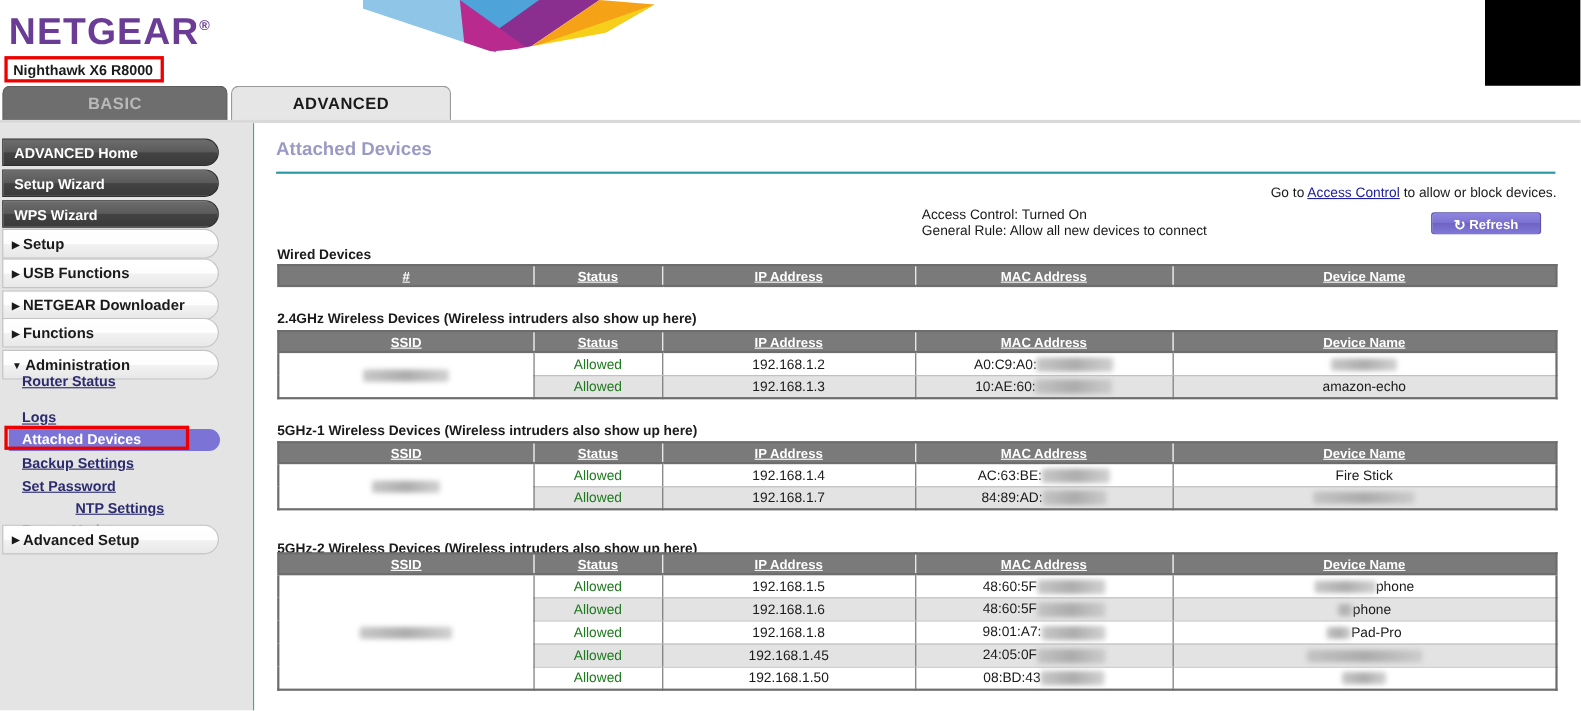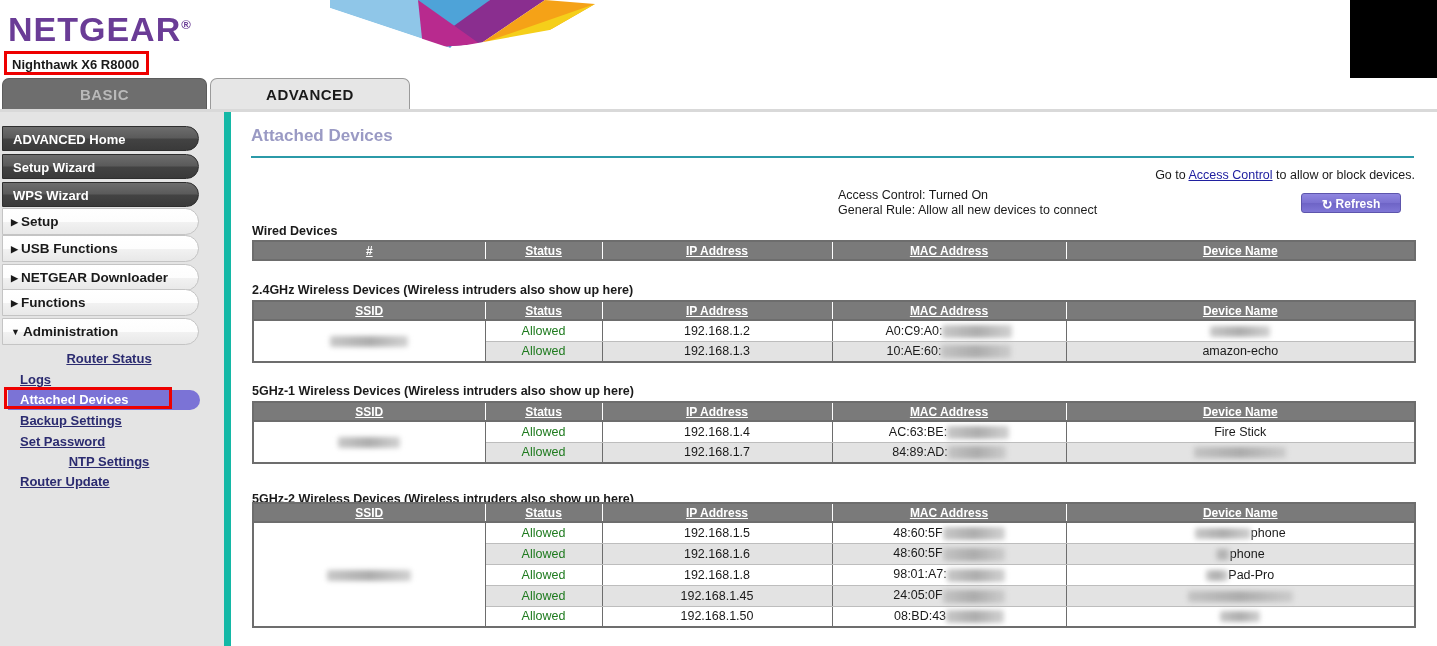--- a/index.html
+++ b/index.html
@@ -90,21 +90,21 @@
     position: absolute; left: 0; top: 109px;
     width: 1437px; height: 3px;
     background: #d9d9d9;
   }
 
   
   .sidebar {
     position: absolute; left: 0; top: 112px;
     width: 231px; height: 534px;
     background: #e4e4e4;
-    border-right: 7px solid #14b8a6;
+    border-right: 1px solid #14b8a6;
   }
   .content {
     position: absolute; left: 232px; top: 112px;
     width: 1205px; height: 534px;
     background: #ffffff;
   }
 
   
   .nav-dark {
     position: absolute; left: 2px;
@@ -299,28 +299,31 @@
     <div class="nav-light" style="top:152px;">
       <span class="caret">▶</span><span>NETGEAR Downloader</span>
     </div>
     <div class="nav-light" style="top:177px;">
       <span class="caret">▶</span><span>Functions</span>
     </div>
     <div class="nav-light" style="top:206px;">
       <span class="caret">▼</span><span>Administration</span>
     </div>
 
-    <div class="nav-sub" style="top:238px;text-align:center;">Router Status</div>
+    <div class="nav-sub" style="top:226px;">Router Status</div>
     <div class="nav-sub" style="top:259px;">Logs</div>
     <div class="nav-sub sel" style="top:278px;">Attached Devices</div>
     <div class="nav-sub" style="top:300px;">Backup Settings</div>
     <div class="nav-sub" style="top:321px;">Set Password</div>
     <div class="nav-sub" style="top:341px;text-align:center;">NTP Settings</div>
     <div class="nav-sub" style="top:361px;">Router Update</div>
 
+    <div class="nav-light" style="top:365px;">
+      <span class="caret">▶</span><span>Advanced Setup</span>
+    </div>
   </div>
   <div class="sel-outline"></div>
 
   <div class="content">
 
     <div class="page-title">Attached Devices</div>
     <div class="title-rule"></div>
 
     <div class="goto-line"><span>Go to </span><a href="#">Access Control</a><span> to allow or block devices.</span></div>
 

